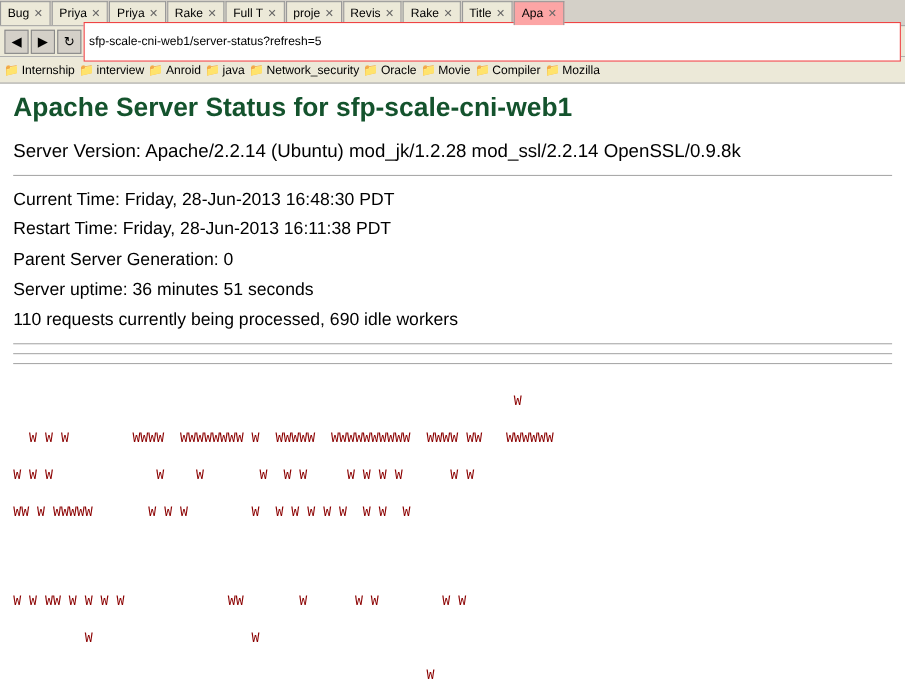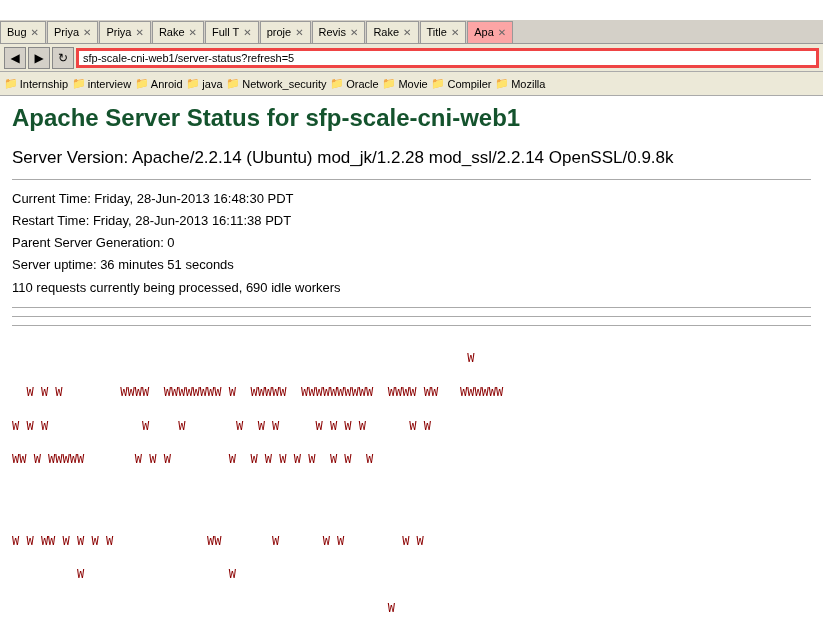--- a/index.html
+++ b/index.html
@@ -7,21 +7,20 @@
 
     
     .tab-bar {
       display: flex;
       align-items: center;
       background: #d4d0c8;
       height: 24px;
       font-size: 11px;
       border-bottom: 1px solid #999;
       overflow: hidden;
-      margin-top: 20px;
     }
     .tab {
       display: flex;
       align-items: center;
       padding: 0 6px;
       height: 22px;
       background: #ece9d8;
       border: 1px solid #999;
       border-bottom: none;
       margin-right: 1px;
@@ -53,22 +52,22 @@
     .nav-btn {
       width: 22px; height: 22px;
       background: #d4d0c8;
       border: 1px solid #888;
       display: flex; align-items: center; justify-content: center;
       cursor: pointer;
       font-size: 12px;
     }
     .nav-url {
       flex: 1;
-      height: 20px;
-      border: 3px solid #ef4444;
+      height: 36px;
+      border: 1px solid #ef4444;
       background: #fff;
       padding: 0 4px;
       font-size: 11px;
     }
     .bookmarks-bar {
       display: flex;
       align-items: center;
       background: #ece9d8;
       height: 24px;
       border-bottom: 1px solid #aaa;
@@ -107,21 +106,21 @@
       line-height: 1.6;
       margin-bottom: 8px;
       font-family: Arial, sans-serif;
     }
     hr.divider {
       border: none;
       border-top: 1px solid #aaa;
       margin: 8px 0;
     }
     .status-info {
-      font-size: 13px;
+      font-size: 16px;
       line-height: 1.7;
       font-family: Arial, sans-serif;
       margin-bottom: 8px;
     }
     .worker-map {
       font-family: monospace;
       font-size: 12px;
       line-height: 1.4;
       margin: 6px 0;
       color: #8b0000;

